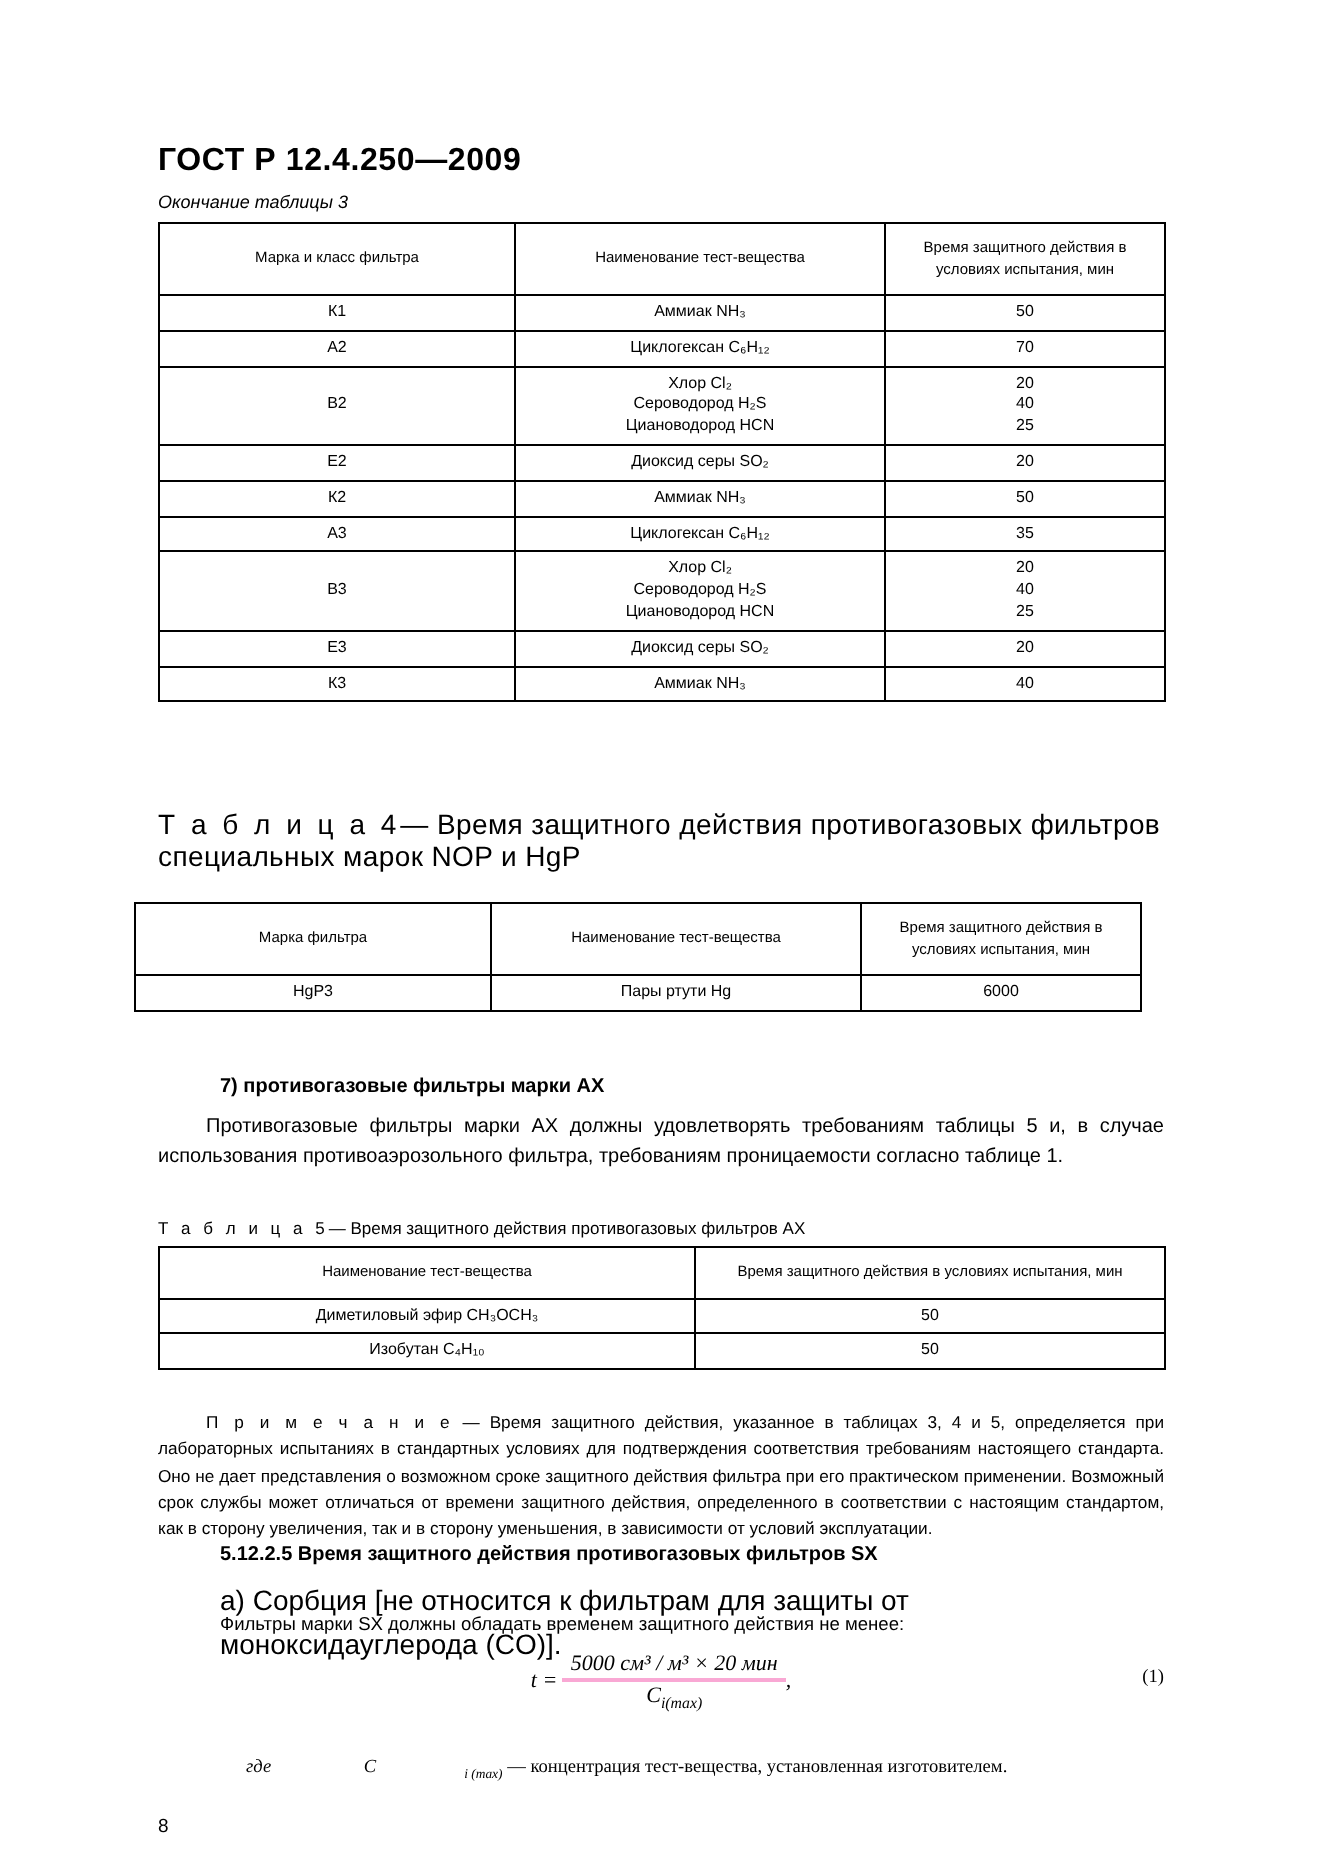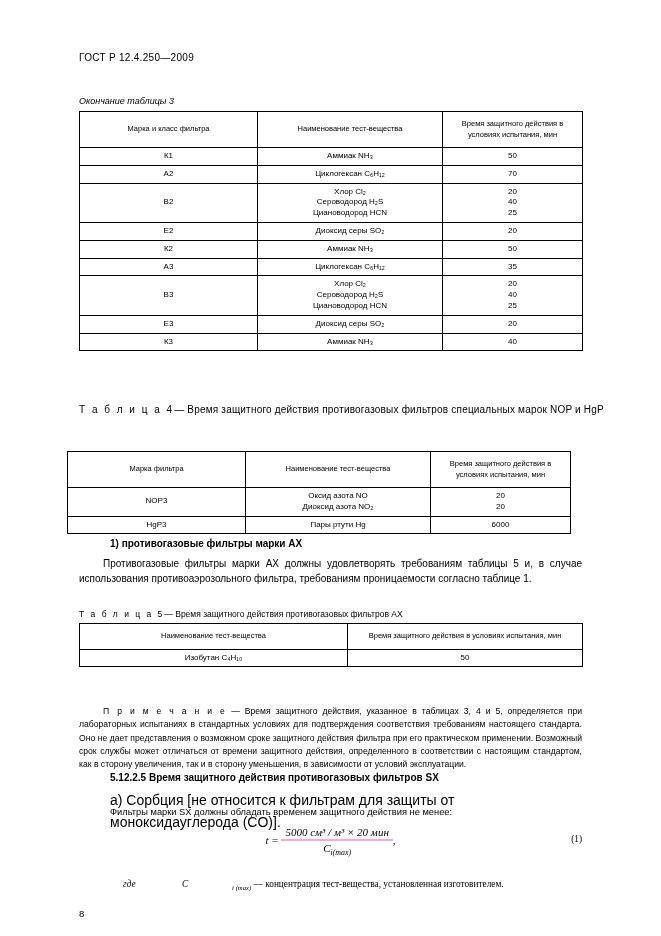--- a/index.html
+++ b/index.html
@@ -17,24 +17,24 @@
   }
   .page {
     position: relative;
     width: 661px;
     height: 936px;
     padding: 0;
     box-sizing: border-box;
   }
   .std-header {
     position: absolute;
-    top: 52px;
-    left: 79px;
-    font-weight: normal;
-    font-size: 10px;
+    top: 72px;
+    left: 79px;
+    font-weight: bold;
+    font-size: 16px;
     letter-spacing: 0.3px;
   }
   .cont-label {
     position: absolute;
     top: 96px;
     left: 79px;
     font-style: italic;
     font-size: 9px;
   }
   table.doc {
@@ -66,23 +66,22 @@
     padding-left: 10px;
   }
   .multi {
     white-space: pre-line;
     line-height: 1.45;
   }
   .t4-caption {
     position: absolute;
     top: 404px;
     left: 79px;
-    font-size: 10px;
+    font-size: 14px;
     letter-spacing: 0.2px;
-    text-align: right;
   }
   .t4-caption .sp { letter-spacing: 2px; }
   .t4 {
     position: absolute;
     top: 419px;
     left: 67px;
     width: 503px;
     margin-top: 32px;
   }
   .sec4-title {
@@ -296,53 +295,50 @@
       </colgroup>
     <thead>
       <tr>
         <th>Марка фильтра</th>
         <th>Наименование тест-вещества</th>
         <th>Время защитного действия в условиях испытания, мин</th>
       </tr>
     </thead>
     <tbody>
       <tr>
-        <td>NOP3</td>
-        <td class="left multi">Оксид азота NO
-Диоксид азота NO₂</td>
-        <td class="multi">20
-20</td>
-      </tr>
-      <tr>
         <td>HgP3</td>
         <td class="left">Пары ртути Hg</td>
         <td>6000</td>
       </tr>
     </tbody>
   </table>
 
-  <div class="sec4-title">1)  противогазовые фильтры марки АХ</div>
+  <div class="sec4-title">7)  противогазовые фильтры марки АХ</div>
   <div class="para1">Противогазовые фильтры марки АХ должны удовлетворять требованиям таблицы 5 и, в случае использования противоаэрозольного фильтра, требованиям проницаемости согласно таблице 1.</div>
 
   <div class="t5-caption">
     <span class="sp">Т а б л и ц а  5</span><span>— Время защитного действия противогазовых фильтров АХ</span>
   </div>
 
   <table class="doc t5">
     <colgroup>
         <col style="width:268px">
         <col style="width:235px">
       </colgroup>
     <thead>
       <tr>
         <th>Наименование тест-вещества</th>
         <th>Время защитного действия в условиях испытания, мин</th>
       </tr>
     </thead>
     <tbody>
+      <tr>
+        <td class="left">Диметиловый эфир CH₃OCH₃</td>
+        <td>50</td>
+      </tr>
       <tr>
         <td class="left">Изобутан C₄H₁₀</td>
         <td>50</td>
       </tr>
     </tbody>
   </table>
 
   <div class="note">
     <span style="display:inline-block;width:24px"></span><span class="lbl">П р и м е ч а н и е</span><span> — Время защитного действия, указанное в таблицах 3, 4 и 5, определяется при лабораторных испытаниях в стандартных условиях для подтверждения соответствия требованиям настоящего стандарта. Оно не дает представления о возможном сроке защитного действия фильтра при его практическом применении. Возможный срок службы может отличаться от времени защитного действия, определенного в соответствии с настоящим стандартом, как в сторону увеличения, так и в сторону уменьшения, в зависимости от условий эксплуатации.</span>
   </div>

